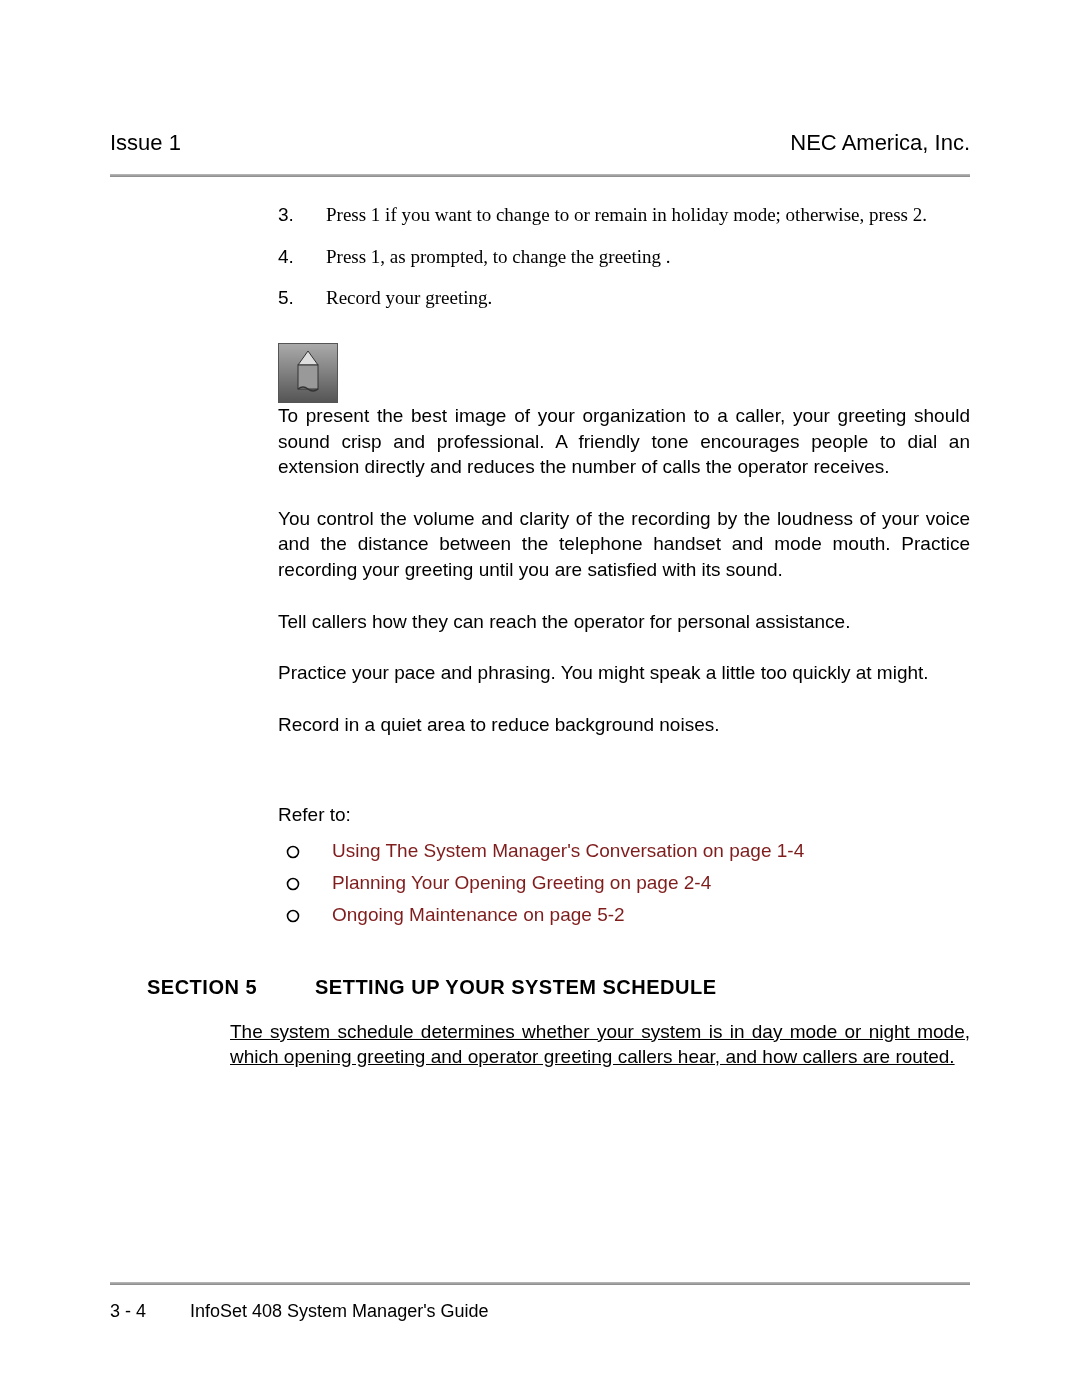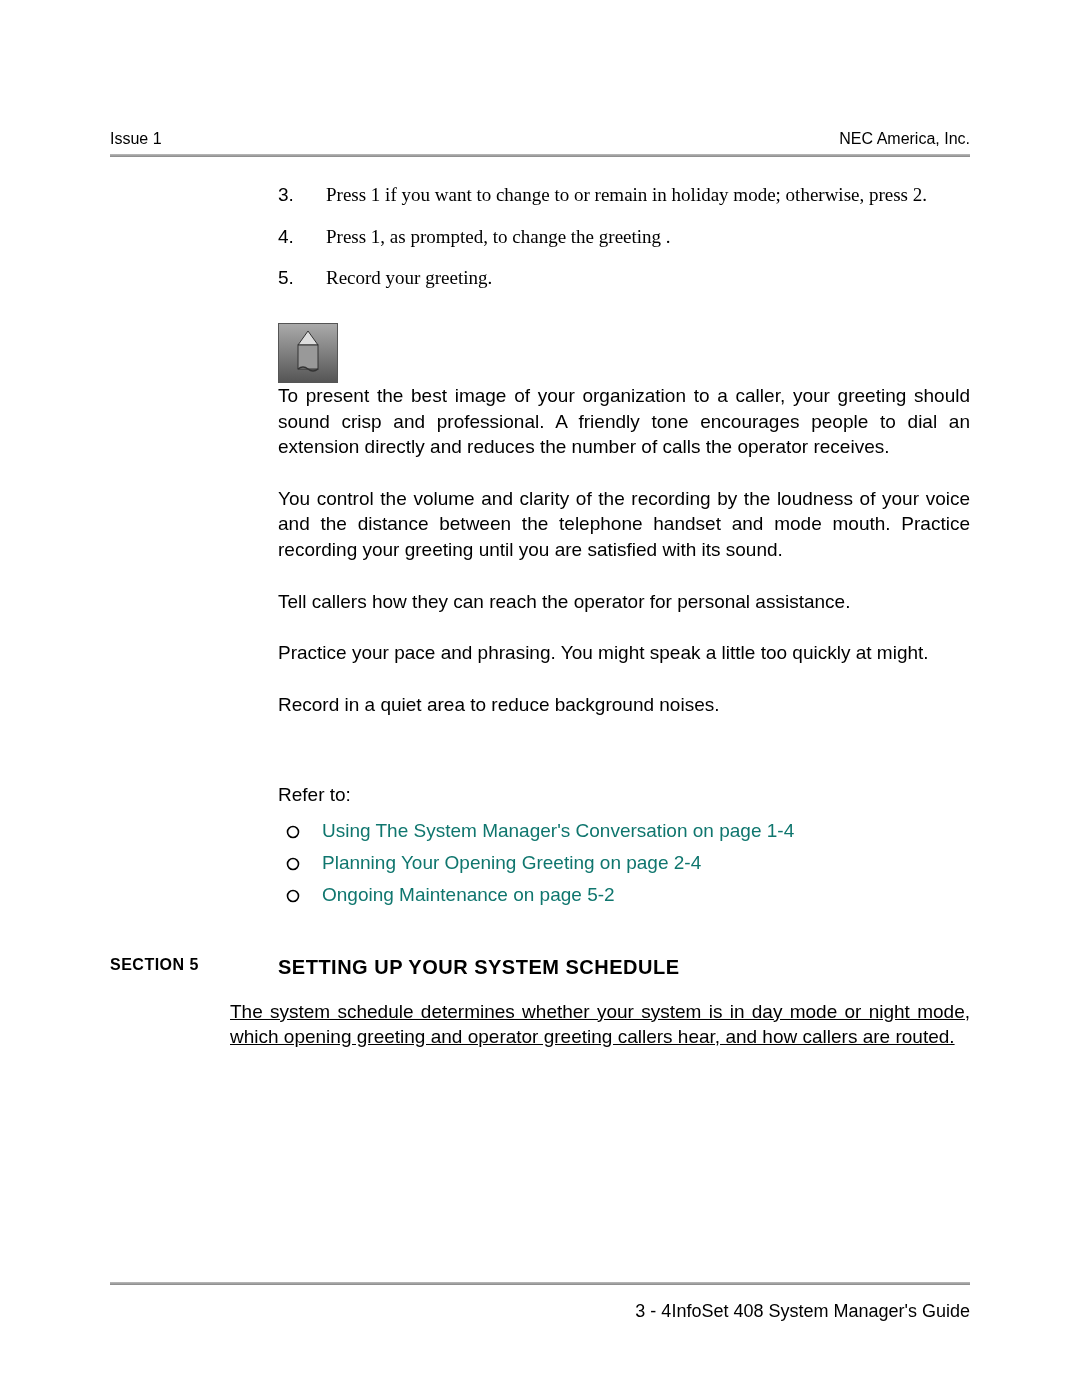--- a/index.html
+++ b/index.html
@@ -13,22 +13,22 @@
   .page {
     box-sizing: border-box;
     width: 1080px;
     height: 1397px;
     padding: 130px 110px 50px 110px;
     position: relative;
   }
   .header-row {
     display: flex;
     justify-content: space-between;
-    font-size: 16px;
-    padding-bottom: 6px;
+    font-size: 22px;
+    padding-bottom: 18px;
     gap: 44px;
   }
   .hr-top, .hr-bottom {
     height: 3px;
     background: linear-gradient(to bottom, #bbb, #888);
     border: none;
     margin: 0 0 25px 0;
   }
   .hr-bottom { margin: 0 0 10px 0; }
   .content-col {
@@ -87,34 +87,36 @@
     margin-bottom: 10px;
     font-size: 19px;
   }
   .ref-bullet {
     width: 36px;
     flex-shrink: 0;
     margin-left: 8px;
   }
   .ref-bullet svg { vertical-align: middle; }
   .ref-link {
-    color: #0f766e;
+    color: #7f1d1d;
+    margin-left: 10px;
   }
   .section-row {
     display: flex;
     margin-top: 50px;
     margin-bottom: 20px;
   }
   .section-label {
     width: 168px;
     flex-shrink: 0;
     font-weight: bold;
-    font-size: 16px;
+    font-size: 20px;
     font-variant: small-caps;
     letter-spacing: 0.5px;
+    margin-left: 37px;
   }
   .section-title {
     font-weight: bold;
     font-size: 20px;
     font-variant: small-caps;
     letter-spacing: 0.5px;
   }
   .section-body {
     margin-left: 120px;
     font-size: 19px;
@@ -123,23 +125,24 @@
     text-decoration: underline;
   }
   .footer-block {
     position: absolute;
     bottom: 75px;
     left: 110px;
     right: 110px;
   }
   .footer-row {
     display: flex;
-    justify-content: flex-end;
+    justify-content: flex-start;
     font-size: 18px;
     padding-top: 6px;
+    gap: 44px;
   }
 </style>
 </head>
 <body>
 
 <div class="page">
 
   <div class="header-row">
     <span>Issue 1</span>
     <span>NEC America, Inc.</span>

